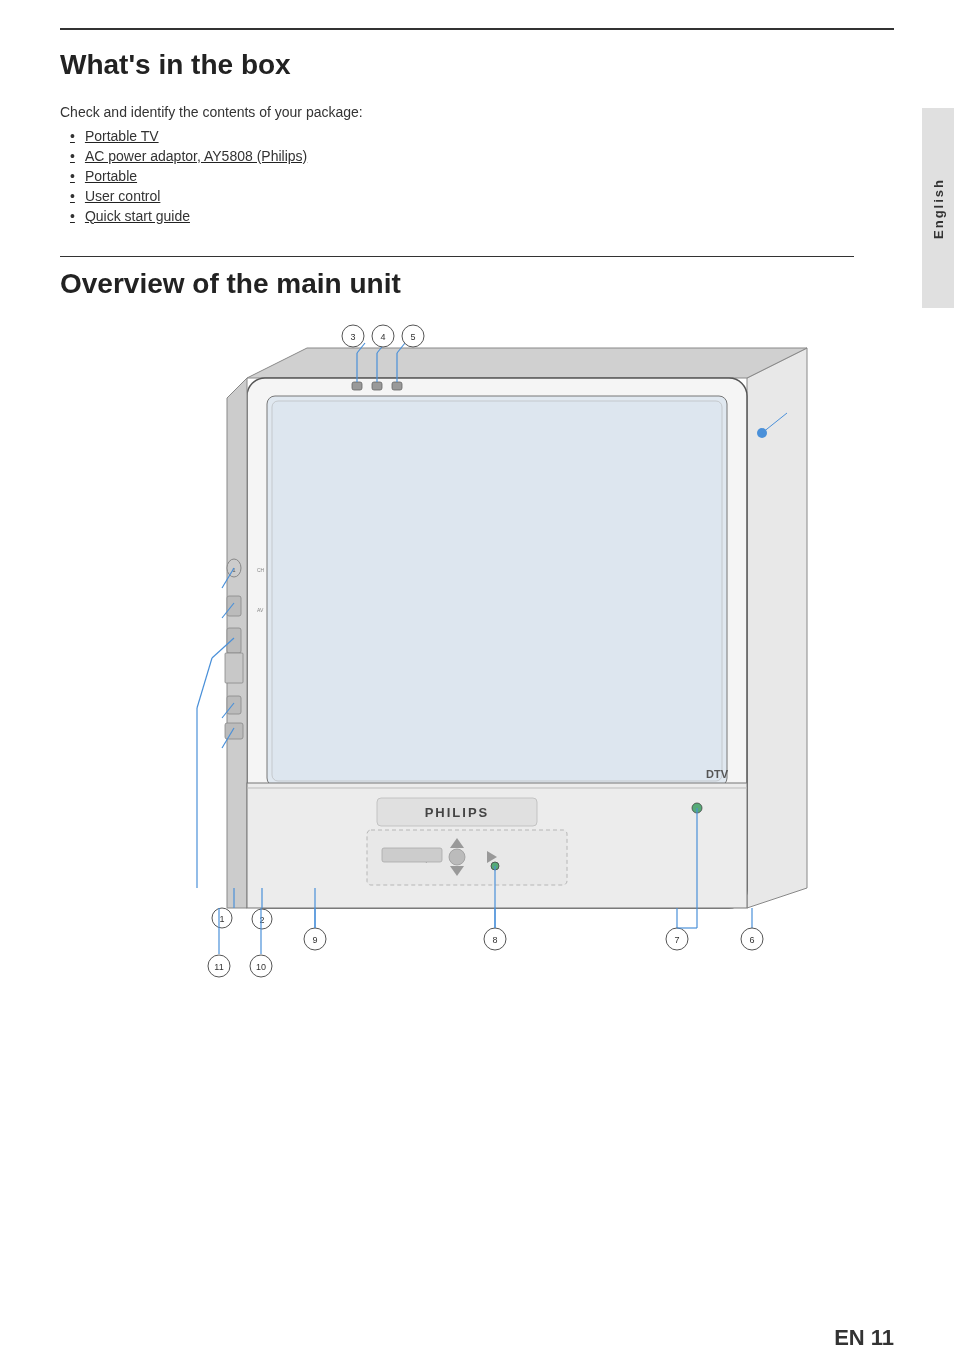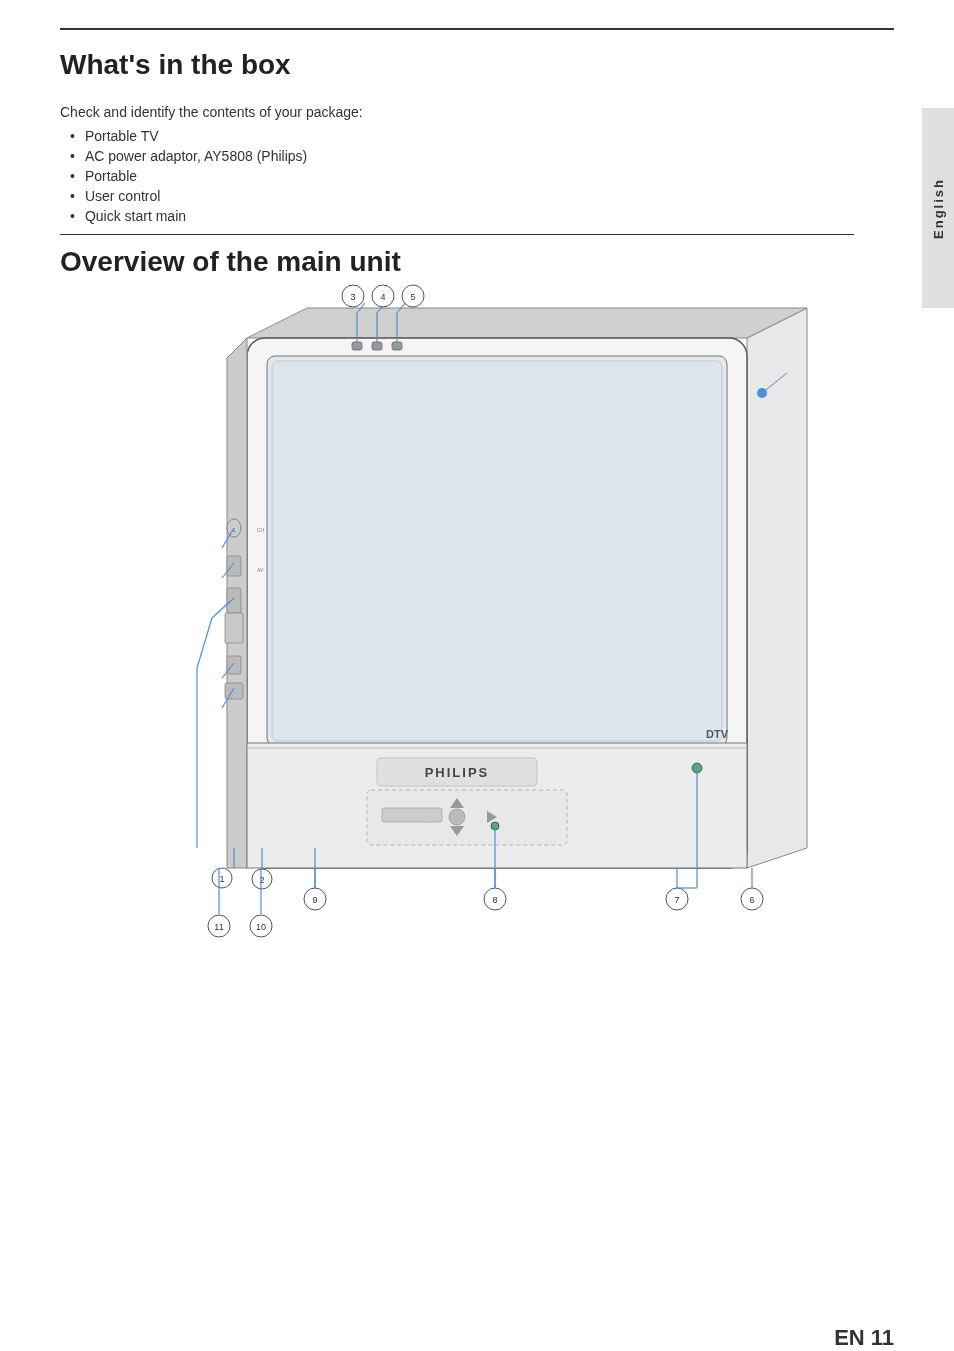--- a/index.html
+++ b/index.html
@@ -68,21 +68,22 @@
 
     .section-intro {
       font-size: 14px;
       color: #333;
       margin-bottom: 6px;
     }
 
     .bullet-list {
       list-style: none;
       margin-left: 10px;
-      margin-bottom: 8px;
+      margin-bottom: 30px;
+      text-decoration: underline;
     }
 
     .bullet-list li {
       font-size: 14px;
       color: #333;
       padding: 2px 0;
       display: flex;
       align-items: flex-start;
     }
 
@@ -98,20 +99,21 @@
       border: none;
       border-top: 1.5px solid #333;
       margin: 8px 0 10px 0;
     }
 
     
     .overview-title {
       font-size: 28px;
       font-weight: bold;
       color: #222;
+      margin-bottom: 18px;
       line-height: 1.2;
     }
 
     
     .diagram-container {
       position: relative;
       width: 780px;
       height: 720px;
       margin: 0 auto;
     }
@@ -167,21 +169,21 @@
       <li>
           <span>AC power adaptor, AY5808 (Philips)</span>
         </li>
       <li>
           <span>Portable</span>
         </li>
       <li>
           <span>User control</span>
         </li>
       <li>
-          <span>Quick start main</span>
+          <span>Quick start guide</span>
         </li>
     </ul>
 
     <hr class="section-divider">
 
     <h2 class="overview-title">Overview of the main unit</h2>
 
     <div class="diagram-container">
       <svg class="tv-svg" viewBox="0 0 780 720" xmlns="http://www.w3.org/2000/svg">
 

